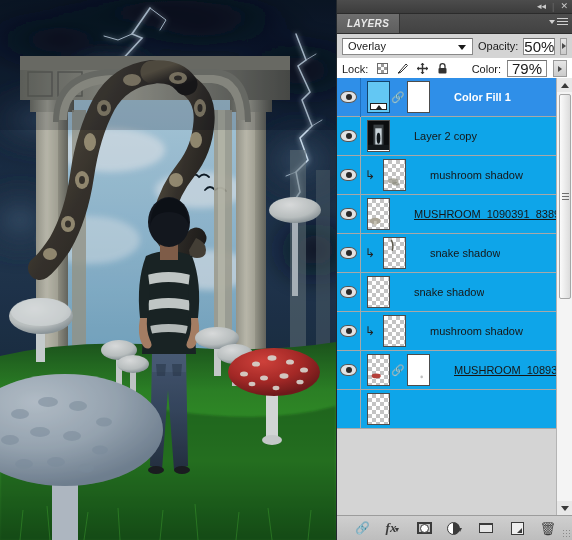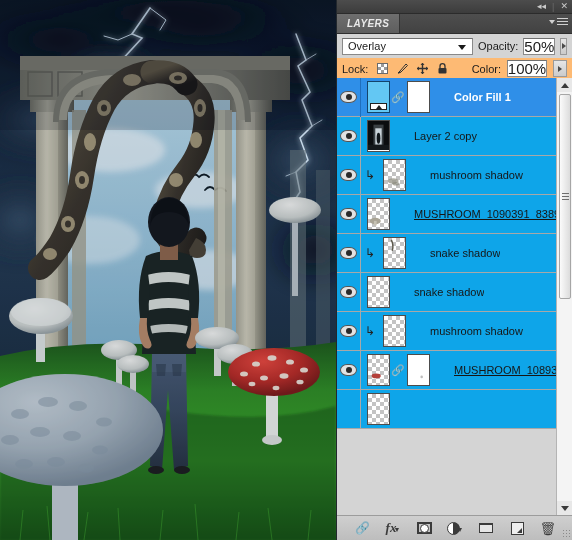--- a/index.html
+++ b/index.html
@@ -95,21 +95,21 @@
     background: linear-gradient(#e6e6e6,#cbcbcb);
     border: 1px solid #9a9a9a;
     display:flex;align-items:center;justify-content:center;
   }
   .spin .t { width:0;height:0;border-top:3px solid transparent;border-bottom:3px solid transparent;border-left:4px solid #4a4a4a; }
 
   .row-lock {
     height: 22px;
     display: flex; align-items: center;
     padding: 0 5px; gap: 6px;
-    background: #fdba74;
+    background: #ffffff;
     border-bottom: 1px solid #a9a9a9;
   }
   .lock-icons { display:flex; align-items:center; gap:7px; margin-left:2px; }
   .lock-icon { width:13px; height:13px; display:flex; align-items:center; justify-content:center; }
   .checkerbox {
     width:11px;height:11px;
     background-image:
       linear-gradient(45deg,#9a9a9a 25%,transparent 25%,transparent 75%,#9a9a9a 75%),
       linear-gradient(45deg,#9a9a9a 25%,transparent 25%,transparent 75%,#9a9a9a 75%);
     background-size:6px 6px; background-position:0 0,3px 3px;
@@ -615,21 +615,21 @@
         <span class="lock-icon">
           <svg width="13" height="13" viewBox="0 0 13 13">
               <path d="M4 6 V4.2 a2.5 2.5 0 0 1 5 0 V6" fill="none" stroke="#333" stroke-width="1.3"></path>
               <rect x="2.5" y="6" width="8" height="5.5" rx="1" fill="#333"></rect>
             </svg>
         </span>
       </span>
       <span class="spacer-flex"></span>
       <span class="lbl">Color:</span>
       <div class="numbox">
-        <span>100%</span>
+        <span>79%</span>
       </div>
       <div class="spin">
           <i class="t"></i>
         </div>
     </div>
 
     <div id="layer-list">
 
       <div class="layer-row selected">
         <div class="eye-cell">

